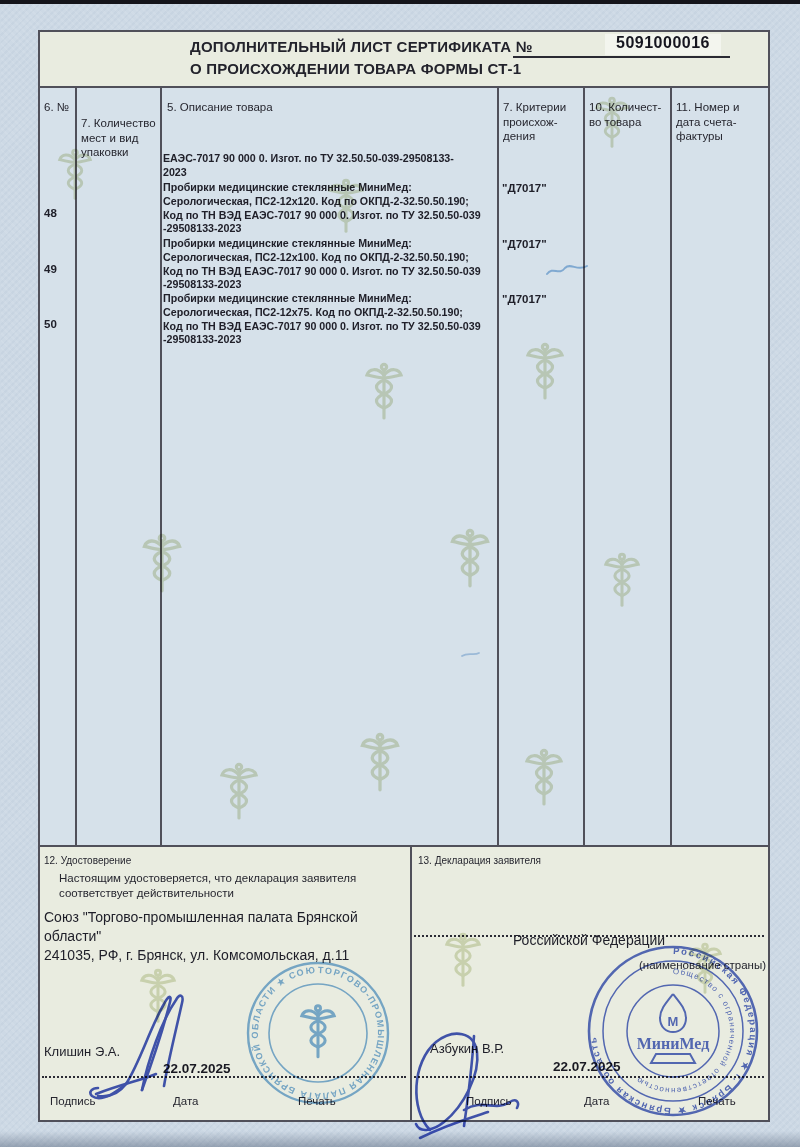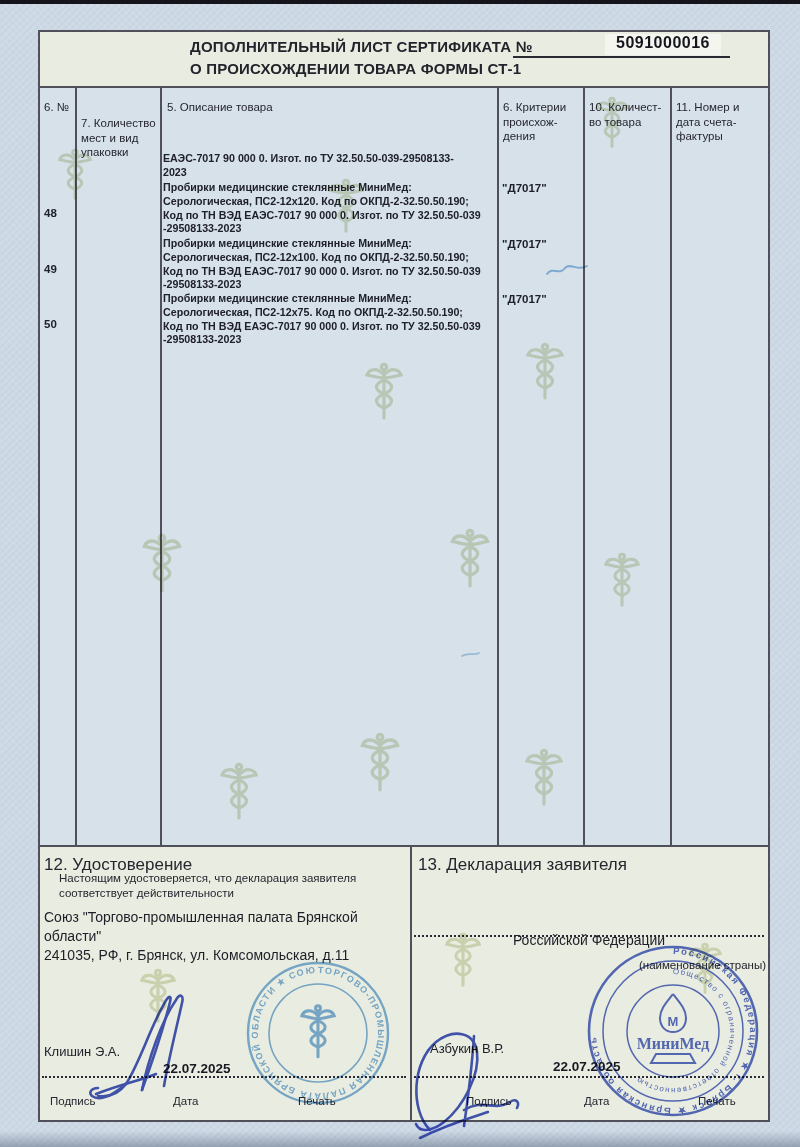--- a/index.html
+++ b/index.html
@@ -27,21 +27,21 @@
   .hdr{position:absolute;font-size:11.5px;line-height:14.5px;white-space:pre-line;z-index:3;color:#26262f;}
   .trow{position:absolute;left:0;width:800px;z-index:3;}
   .cnum{position:absolute;left:44px;top:1px;font-size:11.5px;font-weight:700;color:#20202a;margin-top:25px;}
   .cdesc{position:absolute;left:163px;top:0;width:336px;font-size:11px;font-weight:700;
          line-height:13.8px;white-space:pre-line;color:#20202a;transform:scaleX(.97);transform-origin:0 0;}
   .ccrit{position:absolute;left:502px;top:1px;font-size:11.5px;font-weight:700;color:#20202a;}
   
   .bbox{position:absolute;left:38px;top:845px;width:728px;height:273px;background:#e9ece0;
         border:2px solid #50505a;z-index:1;}
   .bdiv{position:absolute;left:410px;top:845px;width:2px;height:275px;background:#50505a;z-index:2;}
-  .s-head{position:absolute;font-size:17px;z-index:3;color:#26262f;}
+  .s-head{position:absolute;font-size:10px;z-index:3;color:#26262f;}
   .s-body{position:absolute;font-size:11.5px;line-height:14.5px;white-space:pre-line;z-index:3;color:#26262f;}
   .org{position:absolute;left:44px;top:908px;font-size:14px;line-height:19px;white-space:pre-line;
        z-index:3;color:#1e1e28;}
   .country{position:absolute;left:412px;top:932px;width:354px;text-align:center;font-size:14px;
        z-index:3;color:#1e1e28;}
   .dotline{position:absolute;border-bottom:2px dotted #2b2b35;z-index:3;}
   .caption{position:absolute;left:412px;top:959px;width:354px;text-align:right;font-size:11.5px;z-index:3;}
   .signer{position:absolute;font-size:13px;z-index:3;color:#1e1e28;}
   .sdate{position:absolute;font-size:13.5px;font-weight:700;z-index:3;color:#191922;}
   .slabel{position:absolute;font-size:11.5px;z-index:3;color:#26262f;}
@@ -87,21 +87,21 @@
   <div class="vline" style="left:160px"></div>
   <div class="vline" style="left:497px"></div>
   <div class="vline" style="left:583px"></div>
   <div class="vline" style="left:670px"></div>
 
   <div class="hdr" style="left:44px;top:100px">6. №</div>
   <div class="hdr" style="left:81px;top:116px">7. Количество
 мест и вид
 упаковки</div>
   <div class="hdr" style="left:167px;top:100px">5. Описание товара</div>
-  <div class="hdr" style="left:503px;top:100px">6. Критерии
+  <div class="hdr" style="left:503px;top:100px">7. Критерии
 происхож-
 дения</div>
   <div class="hdr" style="left:589px;top:100px">10. Количест-
 во товара</div>
   <div class="hdr" style="left:676px;top:100px">11. Номер и
 дата счета-
 фактуры</div>
 
   <div class="trow" style="top:152px">
     <div class="cdesc">ЕАЭС-7017 90 000 0. Изгот. по ТУ 32.50.50-039-29508133-

